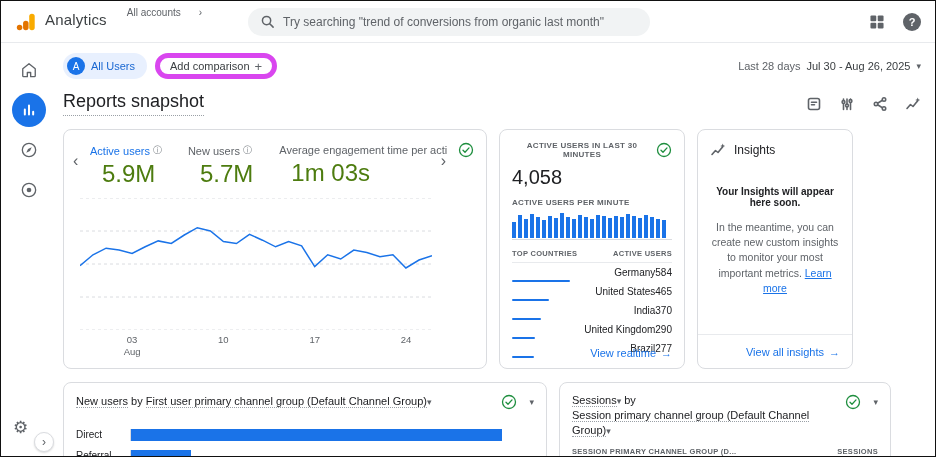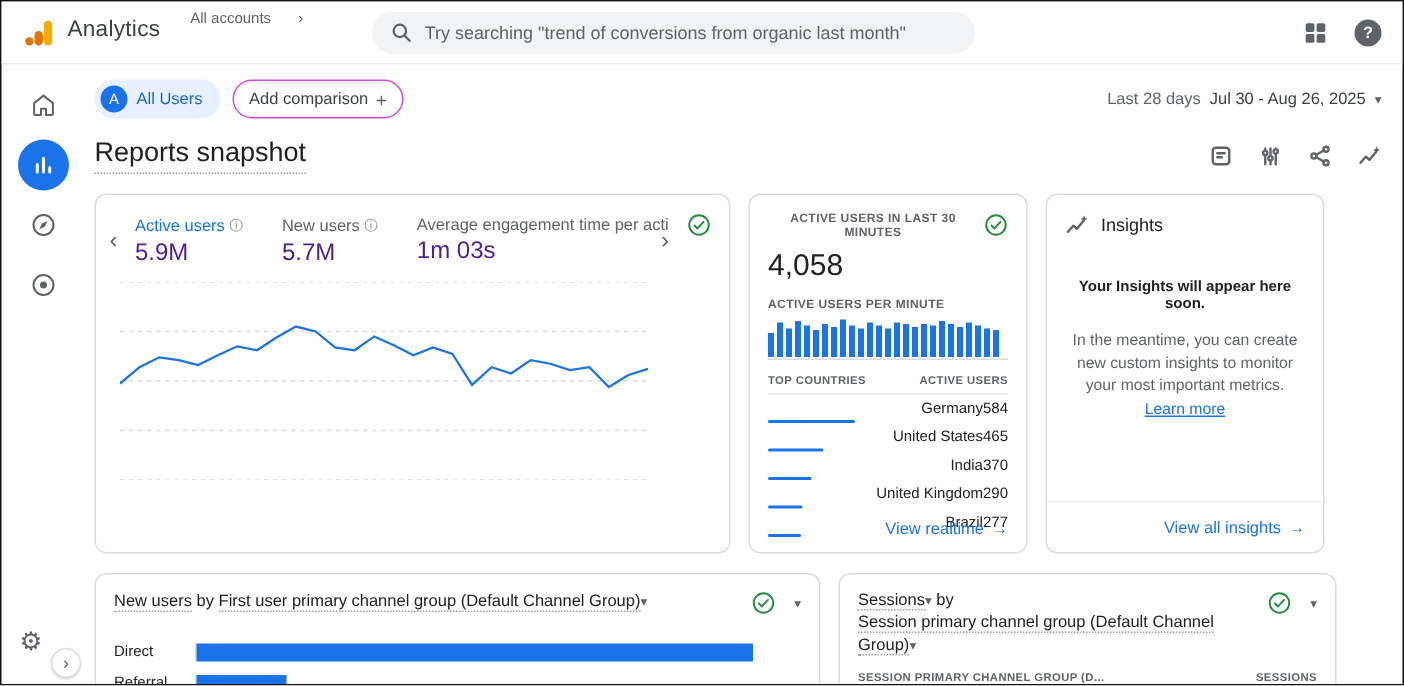--- a/index.html
+++ b/index.html
@@ -26,53 +26,53 @@
   .gear { position:absolute; bottom:20px; left:12px; font-size:17px; color:#5f6368; cursor:pointer; line-height:1; }
   .expand { position:absolute; bottom:4px; left:33px; width:20px; height:20px; border-radius:50%; background:#fff; border:1px solid #dadce0; box-shadow:0 1px 2px rgba(0,0,0,.15); display:flex; align-items:center; justify-content:center; font-size:12px; color:#5f6368; cursor:pointer; }
 
   .main { flex:1; padding:10px 14px 0 6px; overflow:hidden; }
 
   
   .chips-row { display:flex; align-items:center; }
   .chip { height:26px; border-radius:13px; display:inline-flex; align-items:center; font-size:11px; cursor:pointer; }
   .chip-all-users { background:#e8f0fe; color:#1967d2; padding:0 12px 0 4px; gap:6px; }
   .avatar { width:18px; height:18px; border-radius:50%; background:#1a73e8; color:#fff; font-size:10px; display:flex; align-items:center; justify-content:center; }
-  .chip-add { border:1px solid #d946ef; color:#3c4043; padding:0 10px; gap:5px; margin-left:8px; }
+  .chip-add { border:5px solid #d946ef; color:#3c4043; padding:0 10px; gap:5px; margin-left:8px; }
   .chip-add .plus { font-size:13px; color:#5f6368; }
   .date-control { margin-left:auto; font-size:11px; display:flex; align-items:center; gap:6px; cursor:pointer; }
   .date-preset { color:#5f6368; }
   .date-range { color:#3c4043; }
   .caret { color:#5f6368; font-size:9px; }
 
   
   .title-row { margin-top:12px; display:flex; align-items:center; }
   .page-title { font-size:18px; font-weight:400; color:#202124; border-bottom:1px dotted #9aa0a6; padding-bottom:3px; }
   .title-actions { margin-left:auto; display:flex; align-items:center; gap:17px; }
   .title-actions svg { cursor:pointer; }
 
   
   .row1 { margin-top:13px; display:flex; gap:12px; }
   .row2 { margin-top:13px; display:flex; gap:12px; }
   .card { border:1px solid #dadce0; border-radius:8px; background:#fff; position:relative; }
   .card-overview { width:424px; height:240px; }
   .card-rt { width:186px; height:240px; padding:11px 12px 0; }
-  .card-insights { width:186px; height:240px; }
+  .card-insights { width:156px; height:240px; }
   .card-nu { width:484px; height:150px; padding:11px 12px; }
   .card-se { width:332px; height:150px; padding:10px 12px; }
 
   .check-badge { position:absolute; top:12px; right:12px; cursor:pointer; line-height:0; }
   .check-inline { position:static; }
 
   
   .ov-head { display:flex; align-items:flex-start; gap:26px; padding:14px 40px 0 26px; position:relative; }
   .m-label { font-size:11px; color:#5f6368; display:flex; gap:3px; align-items:center; white-space:nowrap; }
   .m-label.active { color:#1a73e8; }
   .m-label.trunc { max-width:168px; overflow:hidden; }
   .info-ic { font-size:9px; color:#80868b; }
-  .m-value { font-size:16px; color:#4c1d95; margin-top:3px; }
+  .m-value { font-size:24px; color:#4d7c0f; margin-top:3px;margin-left:12px; }
   .scroll-chevron { position:absolute; top:22px; font-size:16px; color:#5f6368; cursor:pointer; }
   .scroll-chevron.left { left:9px; }
   .scroll-chevron.right { right:40px; }
   .ov-chart { display:flex; margin-top:10px; padding-left:16px; }
   .plot { width:352px; height:132px; position:relative; }
   .plot svg { position:absolute; inset:0; }
   .y-axis { width:38px; height:132px; position:relative; font-size:10px; color:#5f6368; }
   .y-axis span { position:absolute; left:7px; transform:translateY(-50%); }
   .x-axis { position:absolute; top:136px; left:0; width:100%; height:24px; font-size:9.5px; color:#5f6368; }
   .x-axis span { position:absolute; transform:translateX(-50%); text-align:center; line-height:1.25; }
@@ -264,20 +264,35 @@
           <div class="ov-chart">
             <div class="plot">
               <svg viewBox="0 0 352 132" preserveAspectRatio="none" width="352" height="132">
                   <line x1="0" x2="352" y1="0" y2="0" stroke="#dadce0" stroke-dasharray="3,3"></line>
                   <line x1="0" x2="352" y1="33" y2="33" stroke="#dadce0" stroke-dasharray="3,3"></line>
                   <line x1="0" x2="352" y1="66" y2="66" stroke="#dadce0" stroke-dasharray="3,3"></line>
                   <line x1="0" x2="352" y1="99" y2="99" stroke="#dadce0" stroke-dasharray="3,3"></line>
                   <line x1="0" x2="352" y1="132" y2="132" stroke="#dadce0" stroke-dasharray="3,3"></line>
                   <polyline points="0.0,67.7 13.0,56.8 26.1,50.2 39.1,52.1 52.1,55.4 65.2,48.8 78.2,42.9 91.3,45.5 104.3,37.0 117.3,29.7 130.4,33.0 143.4,43.6 156.4,45.5 169.5,36.3 182.5,42.2 195.6,48.8 208.6,43.6 221.6,47.9 234.7,68.6 247.7,56.8 260.7,61.0 273.8,52.1 286.8,54.5 299.9,58.7 312.9,56.8 325.9,70.0 339.0,62.0 352.0,57.8" fill="none" stroke="#1a73e8" stroke-width="1.5"></polyline>
                 </svg>
+              <div class="x-axis">
+                  <span style="left: 14.8%;">
+                    <div>03</div>
+                    <div>Aug</div>
+                  </span>
+                  <span style="left: 40.7%;">
+                    <div>10</div>
+                  </span>
+                  <span style="left: 66.7%;">
+                    <div>17</div>
+                  </span>
+                  <span style="left: 92.6%;">
+                    <div>24</div>
+                  </span>
+                </div>
             </div>
           </div>
         </section>
 
         <section class="card card-rt">
           <span class="check-badge">
             <svg width="16" height="16" viewBox="0 0 16 16">
                 <circle cx="8" cy="8" r="6.5" fill="none" stroke="#1e8e3e" stroke-width="1.3"></circle>
                 <path d="M5 8.3l2 2 4-4.4" fill="none" stroke="#1e8e3e" stroke-width="1.3" stroke-linecap="round" stroke-linejoin="round"></path>
               </svg>

